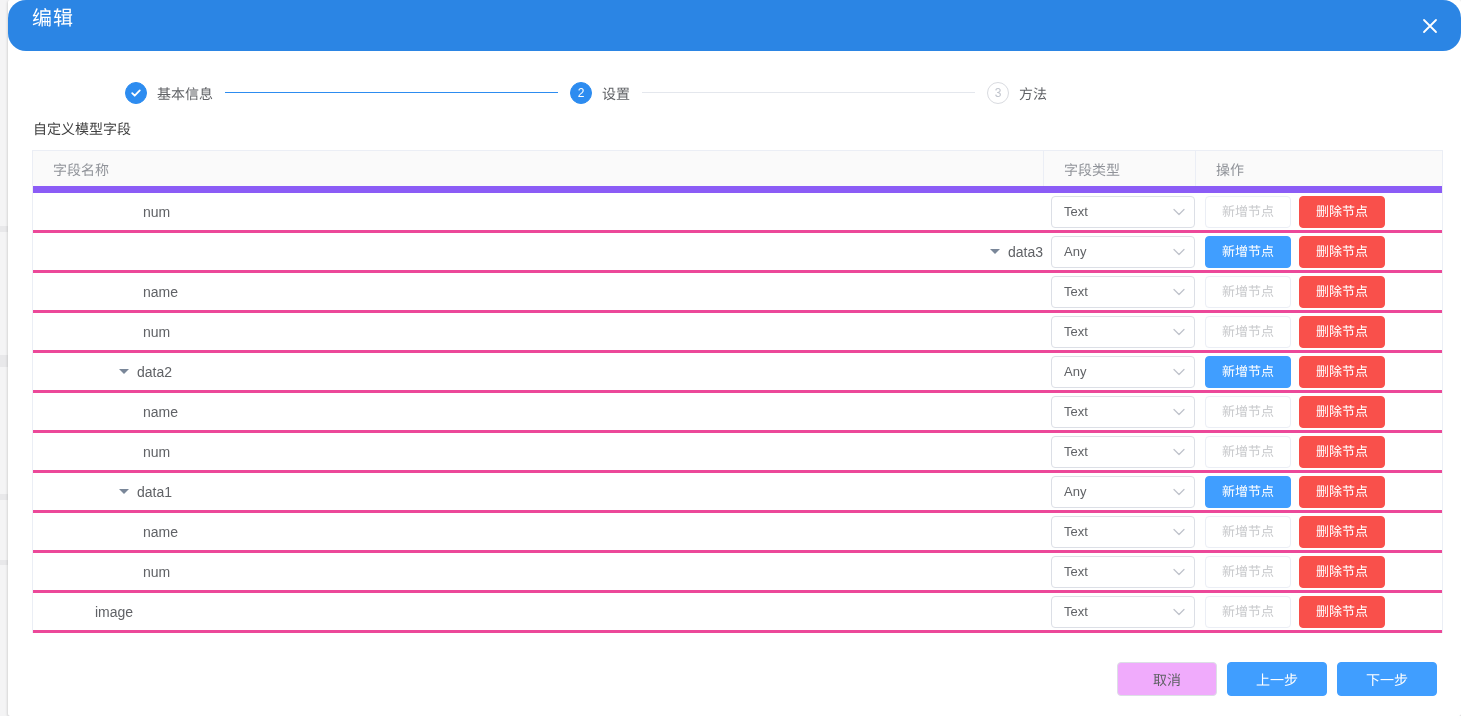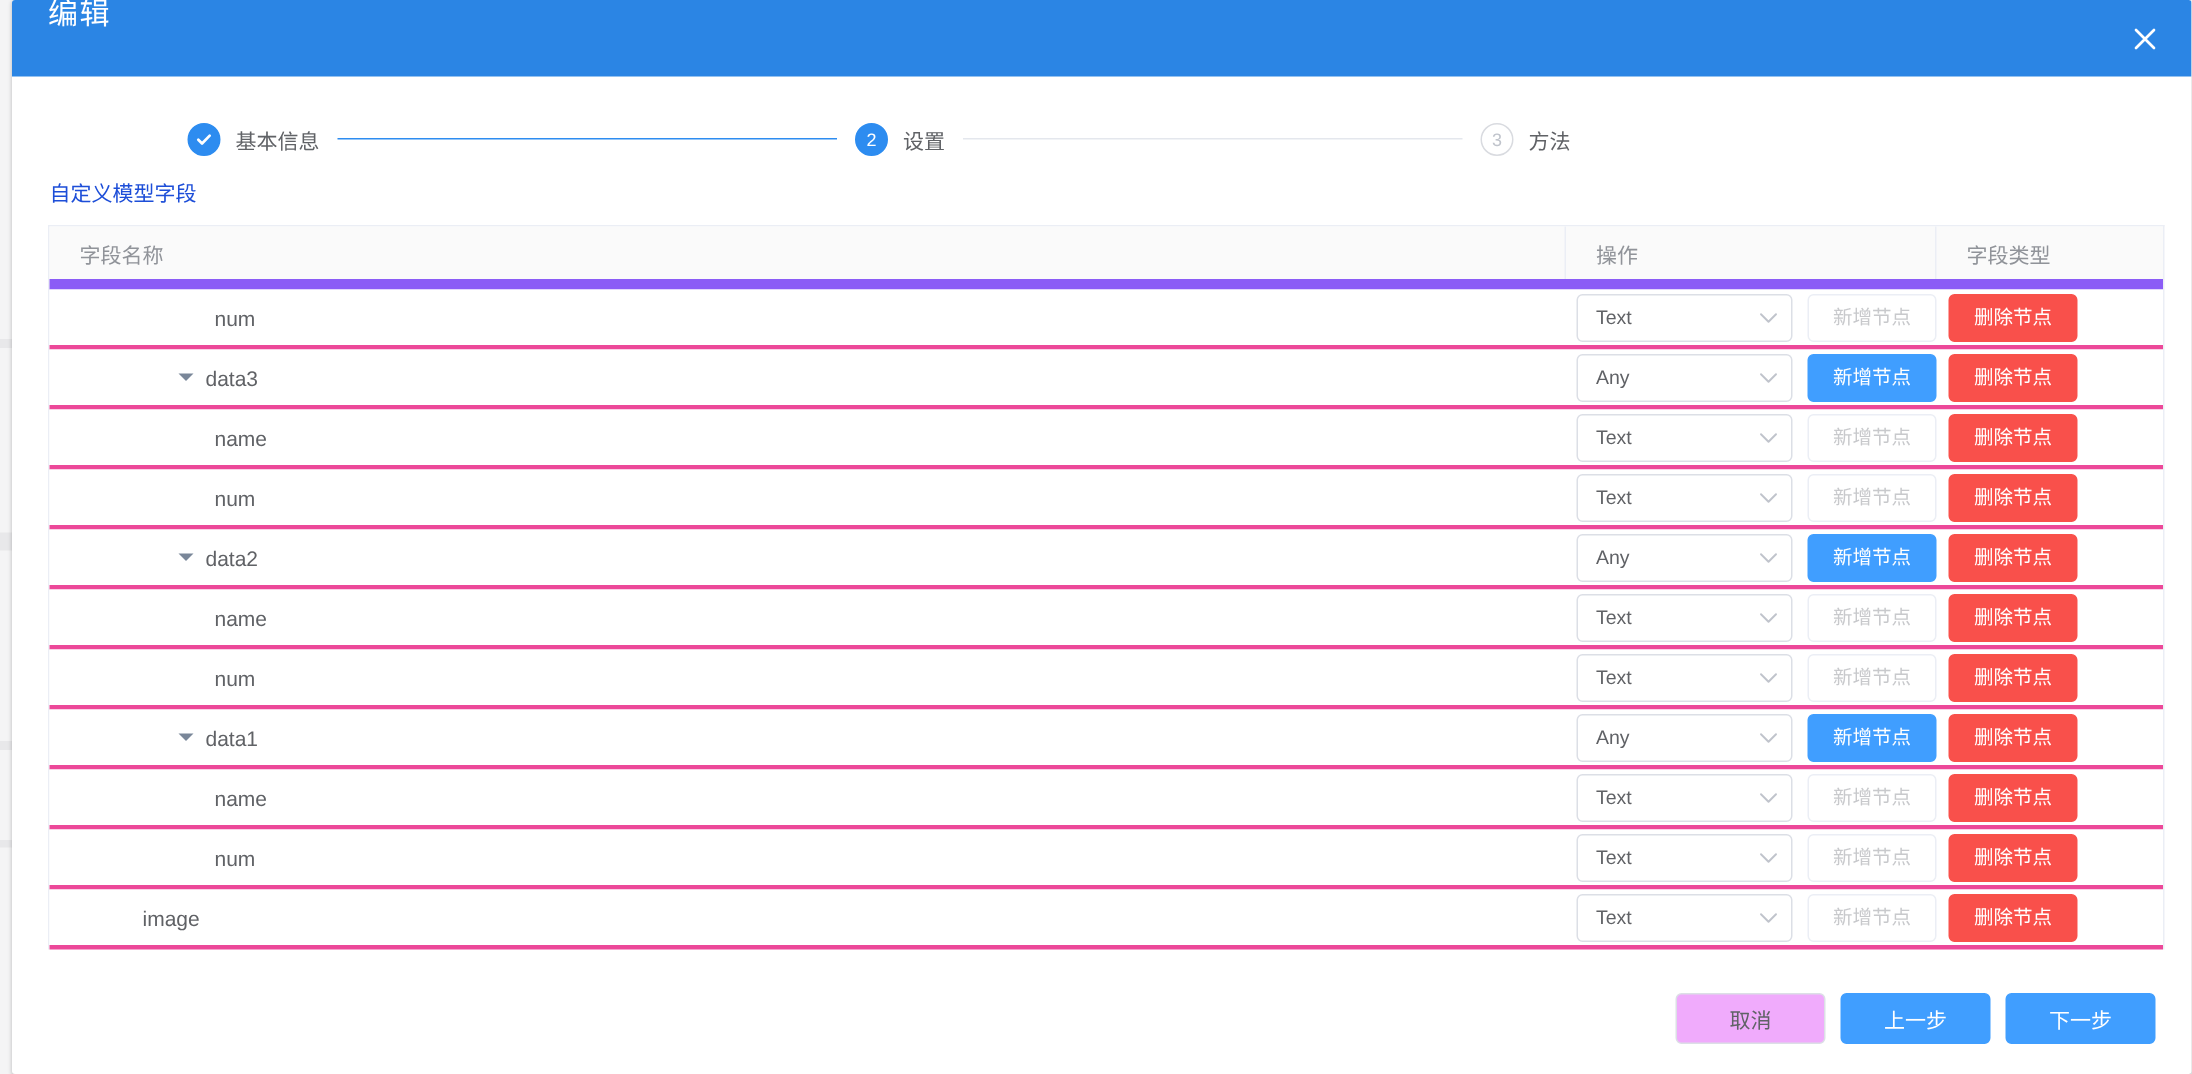--- a/index.html
+++ b/index.html
@@ -40,23 +40,24 @@
     overflow: hidden;
   }
 
   
   #modal-header {
     height: 51px;
     flex: 0 0 51px;
     background: #2b85e4;
     color: #fff;
     display: flex;
-    align-items: flex-start;
+    align-items: center;
     padding: 0 0 16px 24px;
     position: relative;
+    border-radius: 18px;
   }
   #modal-title {
     font-size: 20px;
     font-weight: 400;
     letter-spacing: 1px;
     line-height: 1;
   }
   #close-btn {
     position: absolute;
     right: 0; top: 0;
@@ -128,21 +129,21 @@
     flex: 1 1 auto;
     height: 1px;
     margin: 0 12px;
     background: #e4e7ed;
   }
   .step-line.filled { background: #2d8cf0; }
 
   
   #section-label {
     font-size: 14px;
-    color: #1d4ed8;
+    color: #404040;
     margin: 8px 0 12px 1px;
   }
 
   
   #fields-table {
     width: 1411px;
     border: 1px solid #ebeef5;
     border-bottom: none;
     background: #fff;
   }
@@ -322,22 +323,22 @@
         <div class="step-title">方法</div>
       </div>
 
     </div>
 
     <div id="section-label">自定义模型字段</div>
 
     <div id="fields-table">
       <div id="table-head">
         <div class="th c-name">字段名称</div>
+        <div class="th c-type">字段类型</div>
         <div class="th c-ops">操作</div>
-        <div class="th c-type">字段类型</div>
       </div>
       <div id="table-body">
           <div class="tr">
             <div class="td c-name" style="padding-left: 110px;">
               <div class="node-label">
                 <span>num</span>
               </div>
             </div>
             <div class="td c-type">
               <div class="select">
@@ -348,21 +349,21 @@
                   </svg>
                 </span>
               </div>
             </div>
             <div class="td c-ops">
               <button class="btn btn-disabled" disabled="">新增节点</button>
               <button class="btn btn-danger">删除节点</button>
             </div>
           </div>
           <div class="tr">
-            <div class="td c-name" style="padding-left: 86px;">
+            <div class="td c-name" style="padding-left: 86px; justify-content: flex-end;">
               <div class="node-label">
                 <span class="caret"></span>
                 <span>data3</span>
               </div>
             </div>
             <div class="td c-type">
               <div class="select">
                 <span class="sel-value">Any</span>
                 <span class="sel-caret">
                   <svg width="12" height="8" viewBox="0 0 12 8" aria-hidden="true">

